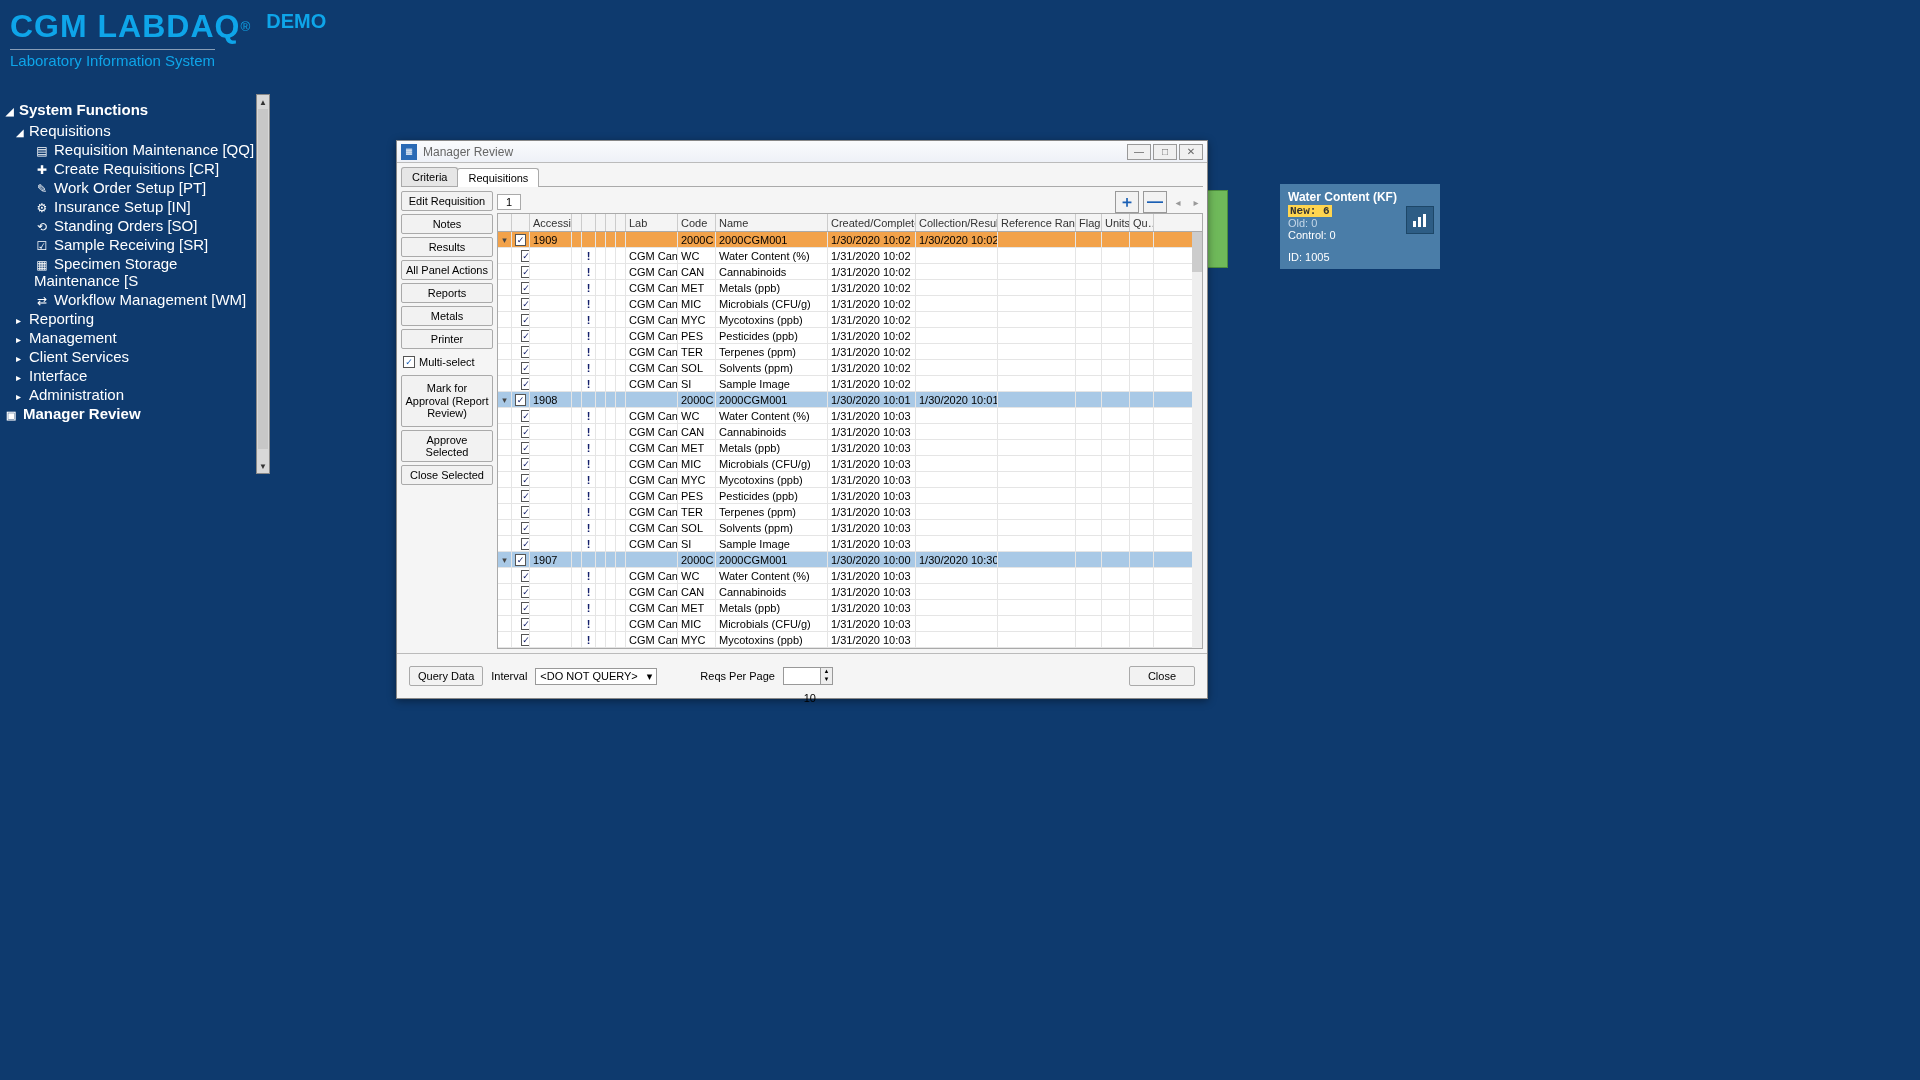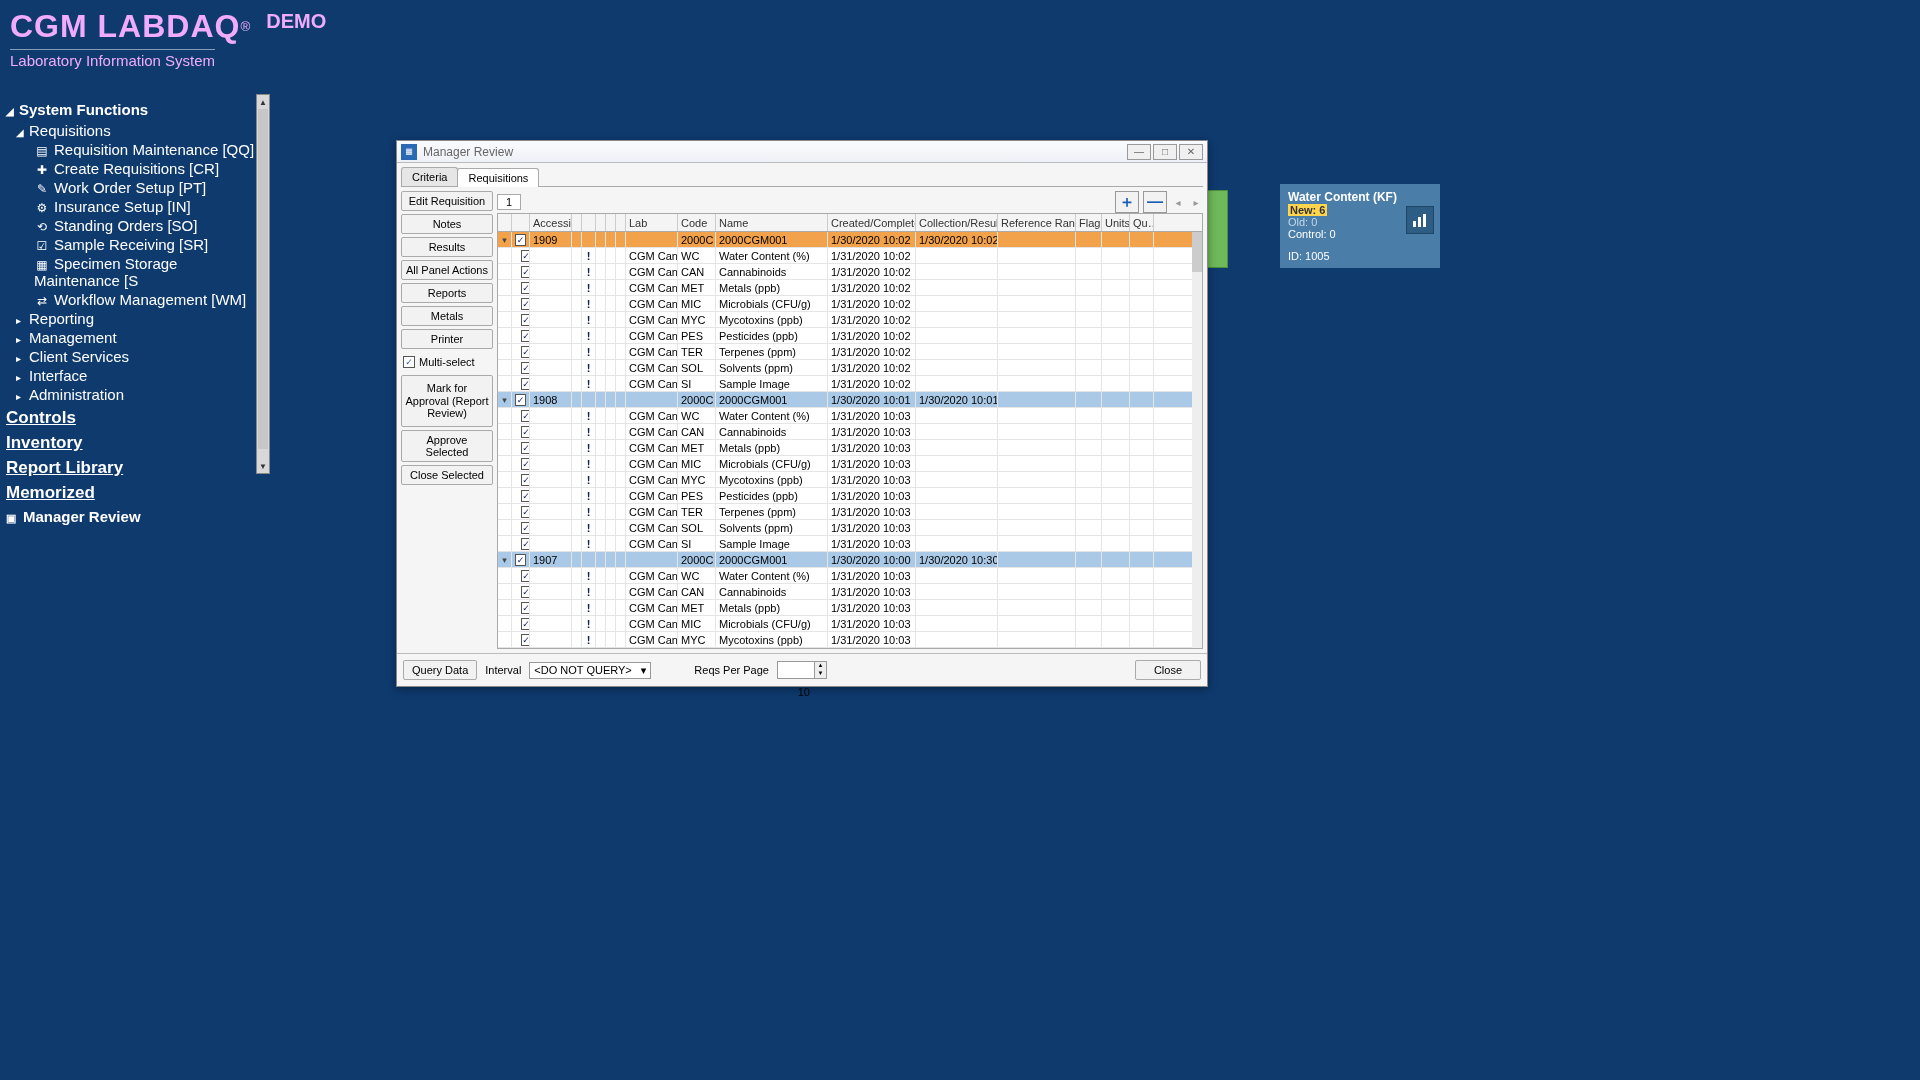--- a/index.html
+++ b/index.html
@@ -1,19 +1,19 @@
 <!DOCTYPE html>
 <html><head>
 <meta charset="utf-8">
 <style>
 * { margin: 0; padding: 0; box-sizing: border-box; font-family: Arial, sans-serif; }
 body { background: #0e3a6e; width: 1920px; height: 1080px; overflow: hidden; position: relative; }
 
 
-.header { padding: 8px 10px 4px; color: #f0abfc; }
+.header { padding: 8px 10px 4px; color: #0ea5e9; }
 .header-top { display: flex; align-items: flex-start; gap: 16px; }
 .logo { font-size: 32px; font-weight: 700; letter-spacing: 1px; }
 .demo { font-size: 20px; font-weight: 700; margin-top: 2px; }
 .header-sub { font-size: 15px; border-top: 1px solid rgba(255,255,255,.5); margin-top: 4px; padding-top: 2px; display: inline-block; }
 
 
 .sidebar { position: absolute; left: 0; top: 94px; width: 270px; height: 380px; color: #fff; }
 .sb-scroll { position: absolute; right: 0; top: 0; width: 14px; height: 100%; background: #d8d8d8; border: 1px solid #888; }
 .sb-arrow { height: 14px; background: #d8d8d8; display: flex; align-items: center; justify-content: center; font-size: 8px; color: #333; }
 .sb-thumb { position: absolute; top: 14px; left: 1px; right: 1px; height: 340px; background: #c7c7c7; }
@@ -87,35 +87,35 @@
 .c-qu       { width: 24px; }
 
 .grow.parent-orange { background: #f2a24a; }
 .grow.parent-blue   { background: #a9c9e6; }
 .grow .chkbox { width: 12px; height: 12px; border: 1px solid #555; background: #fff; display: flex; align-items: center; justify-content: center; font-size: 9px; color: #14206b; }
 
 .grid-scroll { position: absolute; right: 0; top: 18px; width: 10px; bottom: 0; background: #eee; }
 .gscroll-thumb { position: absolute; top: 0; left: 0; right: 0; height: 40px; background: #ccc; }
 
 
-.dlg-footer { border-top: 1px solid #bbb; padding: 6px; display: flex; align-items: center; gap: 8px; font-size: 11px; }
+.dlg-footer { border-top: 1px solid #bbb; padding: 12px; display: flex; align-items: center; gap: 8px; font-size: 11px; }
 .fbtn { border: 1px solid #aaa; background: #f2f2f2; padding: 3px 8px; cursor: pointer; border-radius: 2px; }
 .fsel { border: 1px solid #999; background: #fff; padding: 1px 4px; width: 122px; display: flex; justify-content: space-between; align-items: center; cursor: pointer; }
 .fnum { border: 1px solid #999; background: #fff; width: 50px; height: 18px; display: flex; align-items: center; }
 .fnum span { flex: 1; text-align: right; padding-right: 4px; margin-top: 44px; }
 .fnum .spin { width: 12px; display: flex; flex-direction: column; }
 .fnum .spbtn { height: 8px; font-size: 6px; text-align: center; border-left: 1px solid #999; background: #eee; cursor: pointer; }
 
 
 .green-dock { position: absolute; left: 1206px; top: 190px; width: 22px; height: 78px; background: #6fb95a; border: 1px solid #4c8d3e; }
 
 
 .info-card { position: absolute; left: 1280px; top: 184px; width: 160px; background: #4a7da8; color: #fff; font-size: 11px; padding: 6px 8px; }
 .info-card .row1 { font-weight: 700; font-size: 12px; }
-.info-card .hl { background: #ffd54f; color: #333; font-weight: 700; padding: 0 2px; }
+.info-card .hl { background: #ffd54f; color: #333; font-weight: 700; padding: 0 2px; font-family: Liberation Mono, monospace; }
 .info-card .dim { color: #c4d7e8; }
 .info-card .cardicon { position: absolute; right: 6px; top: 22px; width: 28px; height: 28px; background: #2d5d85; border: 1px solid #1d4768; display: flex; align-items: center; justify-content: center; }
 .info-card .cardicon svg { width: 16px; height: 16px; }
 </style>
 </head>
 <body>
 
 <div class="header">
   <div class="header-top">
     <div><span class="logo">CGM LABDAQ</span><sup>®</sup></div>
@@ -137,26 +137,20 @@
         <div class="tree-lvl2 tree-node"><span class="ticon">☑</span>Sample Receiving [SR]</div>
         <div class="tree-lvl2 tree-node"><span class="ticon">▦</span>Specimen Storage Maintenance [S</div>
         <div class="tree-lvl2 tree-node"><span class="ticon">⇄</span>Workflow Management [WM]</div>
       </div>
     <div id="tree-sections">
         <div class="tree-lvl1 tree-node"><span class="expand-icon">▸</span>Reporting</div>
         <div class="tree-lvl1 tree-node"><span class="expand-icon">▸</span>Management</div>
         <div class="tree-lvl1 tree-node"><span class="expand-icon">▸</span>Client Services</div>
         <div class="tree-lvl1 tree-node"><span class="expand-icon">▸</span>Interface</div>
         <div class="tree-lvl1 tree-node"><span class="expand-icon">▸</span>Administration</div>
-      </div>
-    <div id="tree-roots2">
-        <div class="tree-lvl0 tree-node">Controls</div>
-        <div class="tree-lvl0 tree-node">Inventory</div>
-        <div class="tree-lvl0 tree-node">Report Library</div>
-        <div class="tree-lvl0 tree-node">Memorized</div>
       </div>
     <div class="sb-selected tree-node"><span class="swin">▣</span><span>Manager Review</span></div>
   </div>
   <div class="sb-scroll">
     <div class="sb-arrow">▲</div>
     <div class="sb-thumb"></div>
     <div class="sb-arrow" style="position:absolute;bottom:0;left:0;right:0">▼</div>
   </div>
 </div>
 

